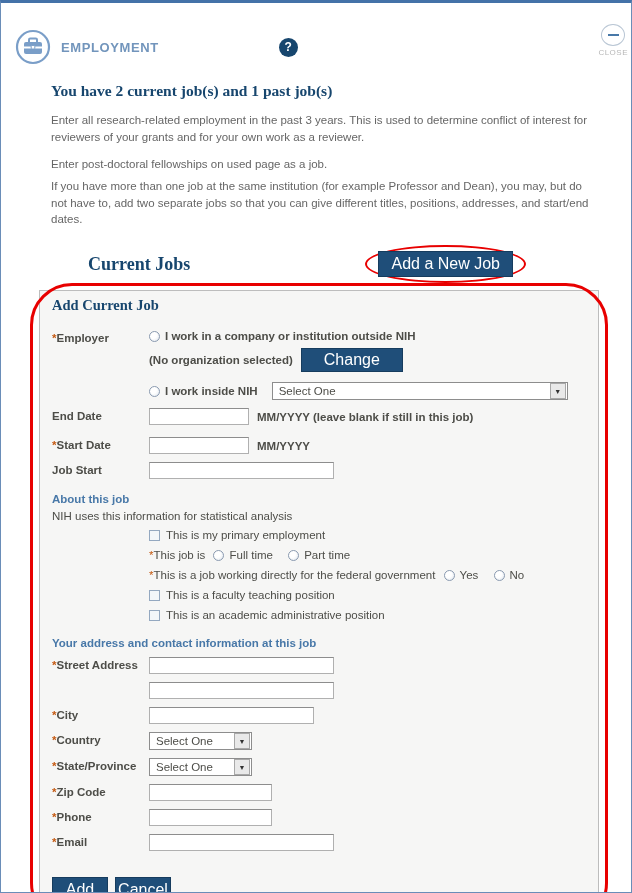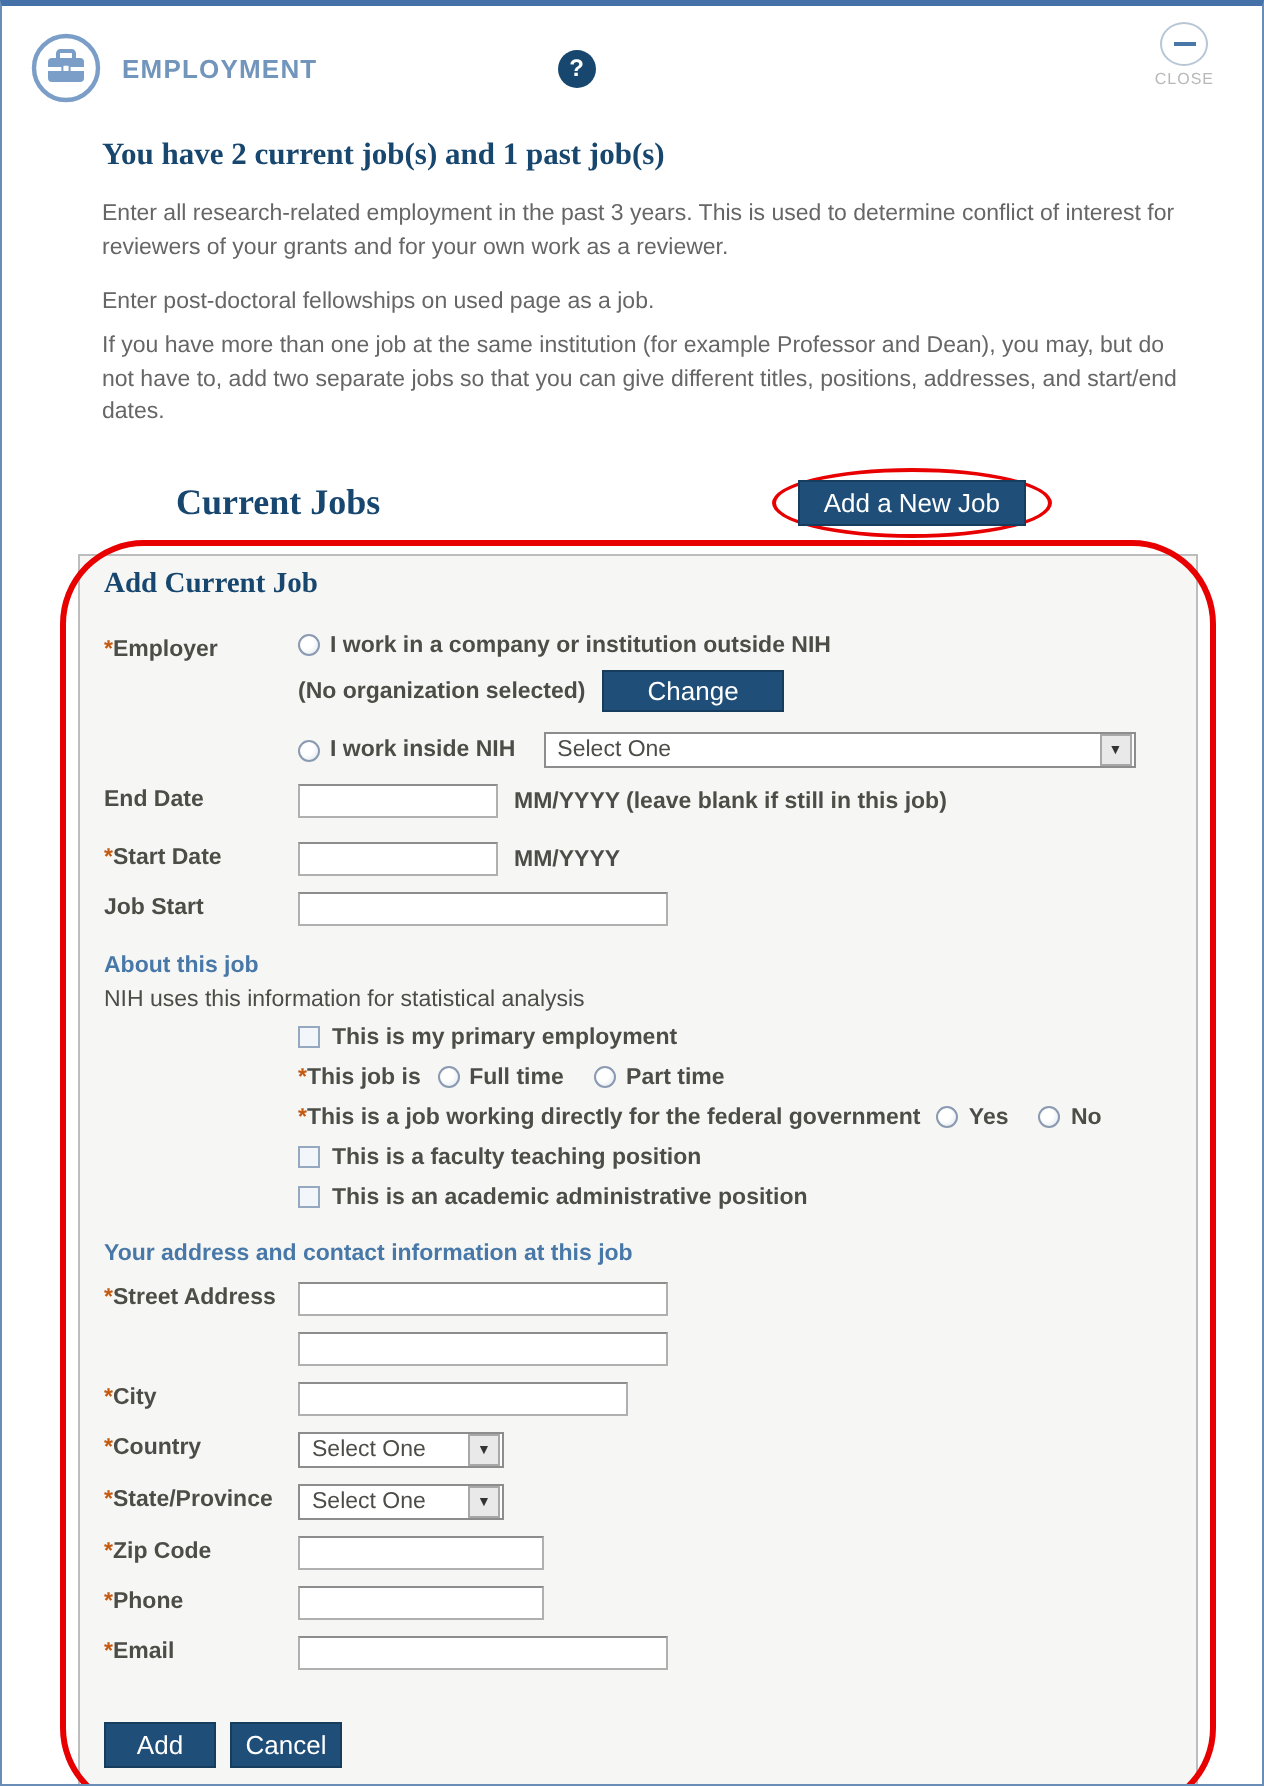--- a/index.html
+++ b/index.html
@@ -1,44 +1,44 @@
 <!DOCTYPE html>
 <html><head>
 <meta charset="utf-8">
 <style>
   * { margin:0; padding:0; box-sizing:border-box; }
   body { background:#fff; font-family:"Liberation Sans", sans-serif; }
   .page { position:relative; width:632px; height:893px; background:#fff;
           border:1px solid #6a8db8; border-top:3px solid #4472a8; overflow:hidden; }
 
   
-  .hdr { display:flex; align-items:center; padding:12px 14px 0 14px; height:50px; position:relative; }
+  .hdr { display:flex; align-items:center; padding:12px 14px 0 14px; height:50px; position:relative;margin-top:13px; }
   .brand { width:36px; height:36px; flex:0 0 36px; }
   .hdr-title { color:#7295bc; font-size:13px; letter-spacing:.6px; margin-left:10px; font-weight:bold; }
   .help-btn { width:19px; height:19px; border-radius:50%; background:#17466e; color:#fff;
               font-size:12px; font-weight:bold; display:flex; align-items:center; justify-content:center;
               margin-left:120px; cursor:pointer; }
-  .close-wrap { position:absolute; right:24px; top:8px; text-align:center; cursor:pointer; }
+  .close-wrap { position:absolute; right:3px; top:8px; text-align:center; cursor:pointer; }
   .close-circle { width:24px; height:22px; border:1px solid #b9c6d4; border-radius:50%;
                   display:flex; align-items:center; justify-content:center; margin:0 auto; background:#fff; }
   .close-bar { width:11px; height:2px; background:#4878a8; display:block; }
   .close-label { font-size:8px; color:#b8b8b8; letter-spacing:.5px; margin-top:2px; }
 
   .content { padding:0 30px 0 50px; }
 
   
   .intro-h { font-family:"Liberation Serif", serif; font-weight:bold; color:#17466e;
              font-size:15.5px; margin:16px 0 12px; }
   .intro-p { color:#666; font-size:11.5px; line-height:1.45; margin-bottom:11px; max-width:552px; }
 
   
   .cj-row { display:flex; justify-content:space-between; align-items:center; margin-top:20px; height:32px; }
   .cj-h { font-family:"Liberation Serif", serif; font-weight:bold; color:#17466e; font-size:18px;margin-left:37px; }
   .oval-btn-wrap { border:2px solid #e80000; border-radius:50%; padding:4px 11px; margin-right:75px; }
-  .btn-navy { background:#1f4e79; color:#fff; border:1px solid #163c5e; font-size:13px;
+  .btn-navy { background:#1f4e79; color:#fff; border:1px solid #163c5e; font-size:16px;
               font-family:"Liberation Sans", sans-serif; cursor:pointer; padding:3px 12px; }
 
   
   .form-outer { position:relative; margin:10px 2px 0 -12px; }
   .red-ellipse { position:absolute; top:-7px; bottom:-7px; left:-9px; right:-9px;
                  border:3px solid #e80000; border-radius:42px; pointer-events:none; }
   .form-box { border:1px solid #bdbdbd; background:#f6f6f5; padding:6px 14px 14px 12px; }
 
   .req-note { text-align:right; color:#c45911; font-size:11px; font-weight:bold; }
   .form-title { font-family:"Liberation Serif", serif; font-weight:bold; color:#17466e;
@@ -63,21 +63,21 @@
   .sel { display:inline-flex; border:1px solid #8d8d8d; background:#fff; height:18px;
          align-items:center; cursor:pointer; }
   .sel-text { padding:0 6px; font-size:11.5px; color:#4d4d48; flex:1; font-weight:normal; }
   .sel-arrow { width:16px; height:16px; margin:0 1px; background:#e9e9e9; border:1px solid #a8a8a8;
                display:flex; align-items:center; justify-content:center; font-size:7px; color:#333; }
   .sel-wide { width:296px; } .sel-sm { width:103px; }
 
   .subhead { color:#4878a8; font-weight:bold; font-size:11.5px; margin:14px 0 5px; }
   .about-note { color:#4d4d48; font-size:11.5px; margin-bottom:7px; }
   .about-items { margin-left:97px; }
-  .item-row { margin-bottom:8px; font-size:11.5px; color:#4d4d48; font-weight:bold; }
+  .item-row { margin-bottom:8px; font-size:11.5px; color:#4d4d48; font-weight:normal; }
 
   .btn-row { display:flex; gap:7px; margin-top:14px; }
   .btn-wide { width:56px; text-align:center; padding:3px 0;margin-top:12px; }
 </style>
 </head>
 <body>
 
 <div class="page">
 
   <div class="hdr">

